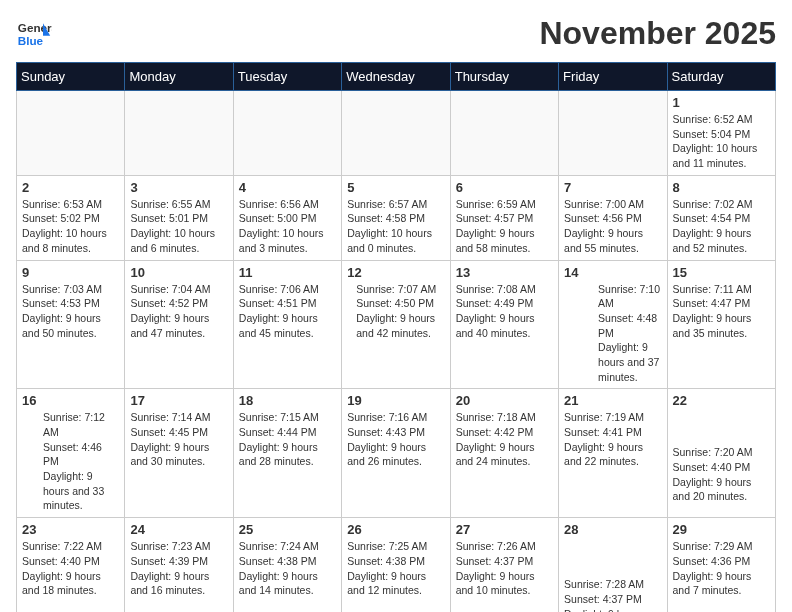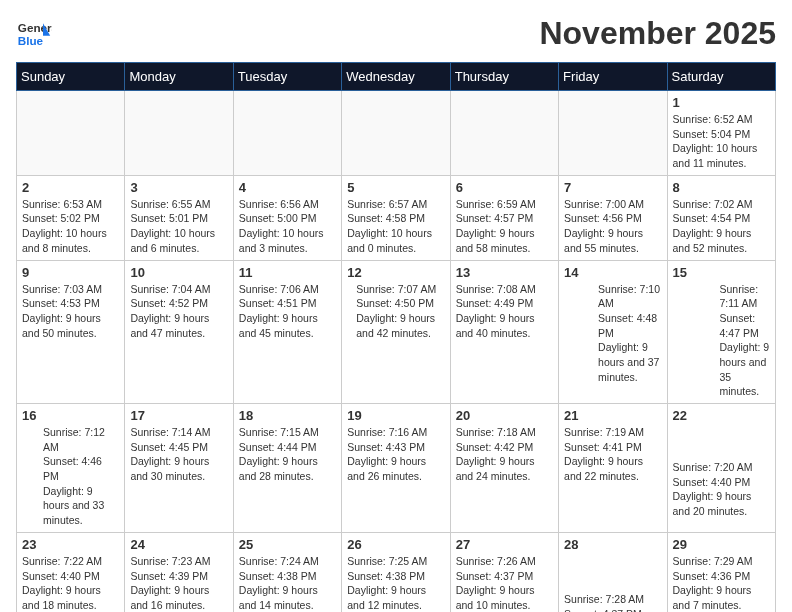--- a/index.html
+++ b/index.html
@@ -198,21 +198,21 @@
 Daylight: 9 hours and 40 minutes.</div>
         </td>
         <td>
           <div class="day-number">14</div>
           <div class="day-info" style="white-space: pre-line; margin-left: 34px;">Sunrise: 7:10 AM
 Sunset: 4:48 PM
 Daylight: 9 hours and 37 minutes.</div>
         </td>
         <td>
           <div class="day-number">15</div>
-          <div class="day-info" style="white-space: pre-line; margin-left: 47px;">Sunrise: 7:11 AM
+          <div class="day-info" style="white-space: pre-line;">Sunrise: 7:11 AM
 Sunset: 4:47 PM
 Daylight: 9 hours and 35 minutes.</div>
         </td>
       </tr>
       <tr>
         <td>
           <div class="day-number">16</div>
           <div class="day-info" style="white-space: pre-line; margin-left: 21px;">Sunrise: 7:12 AM
 Sunset: 4:46 PM
 Daylight: 9 hours and 33 minutes.</div>

